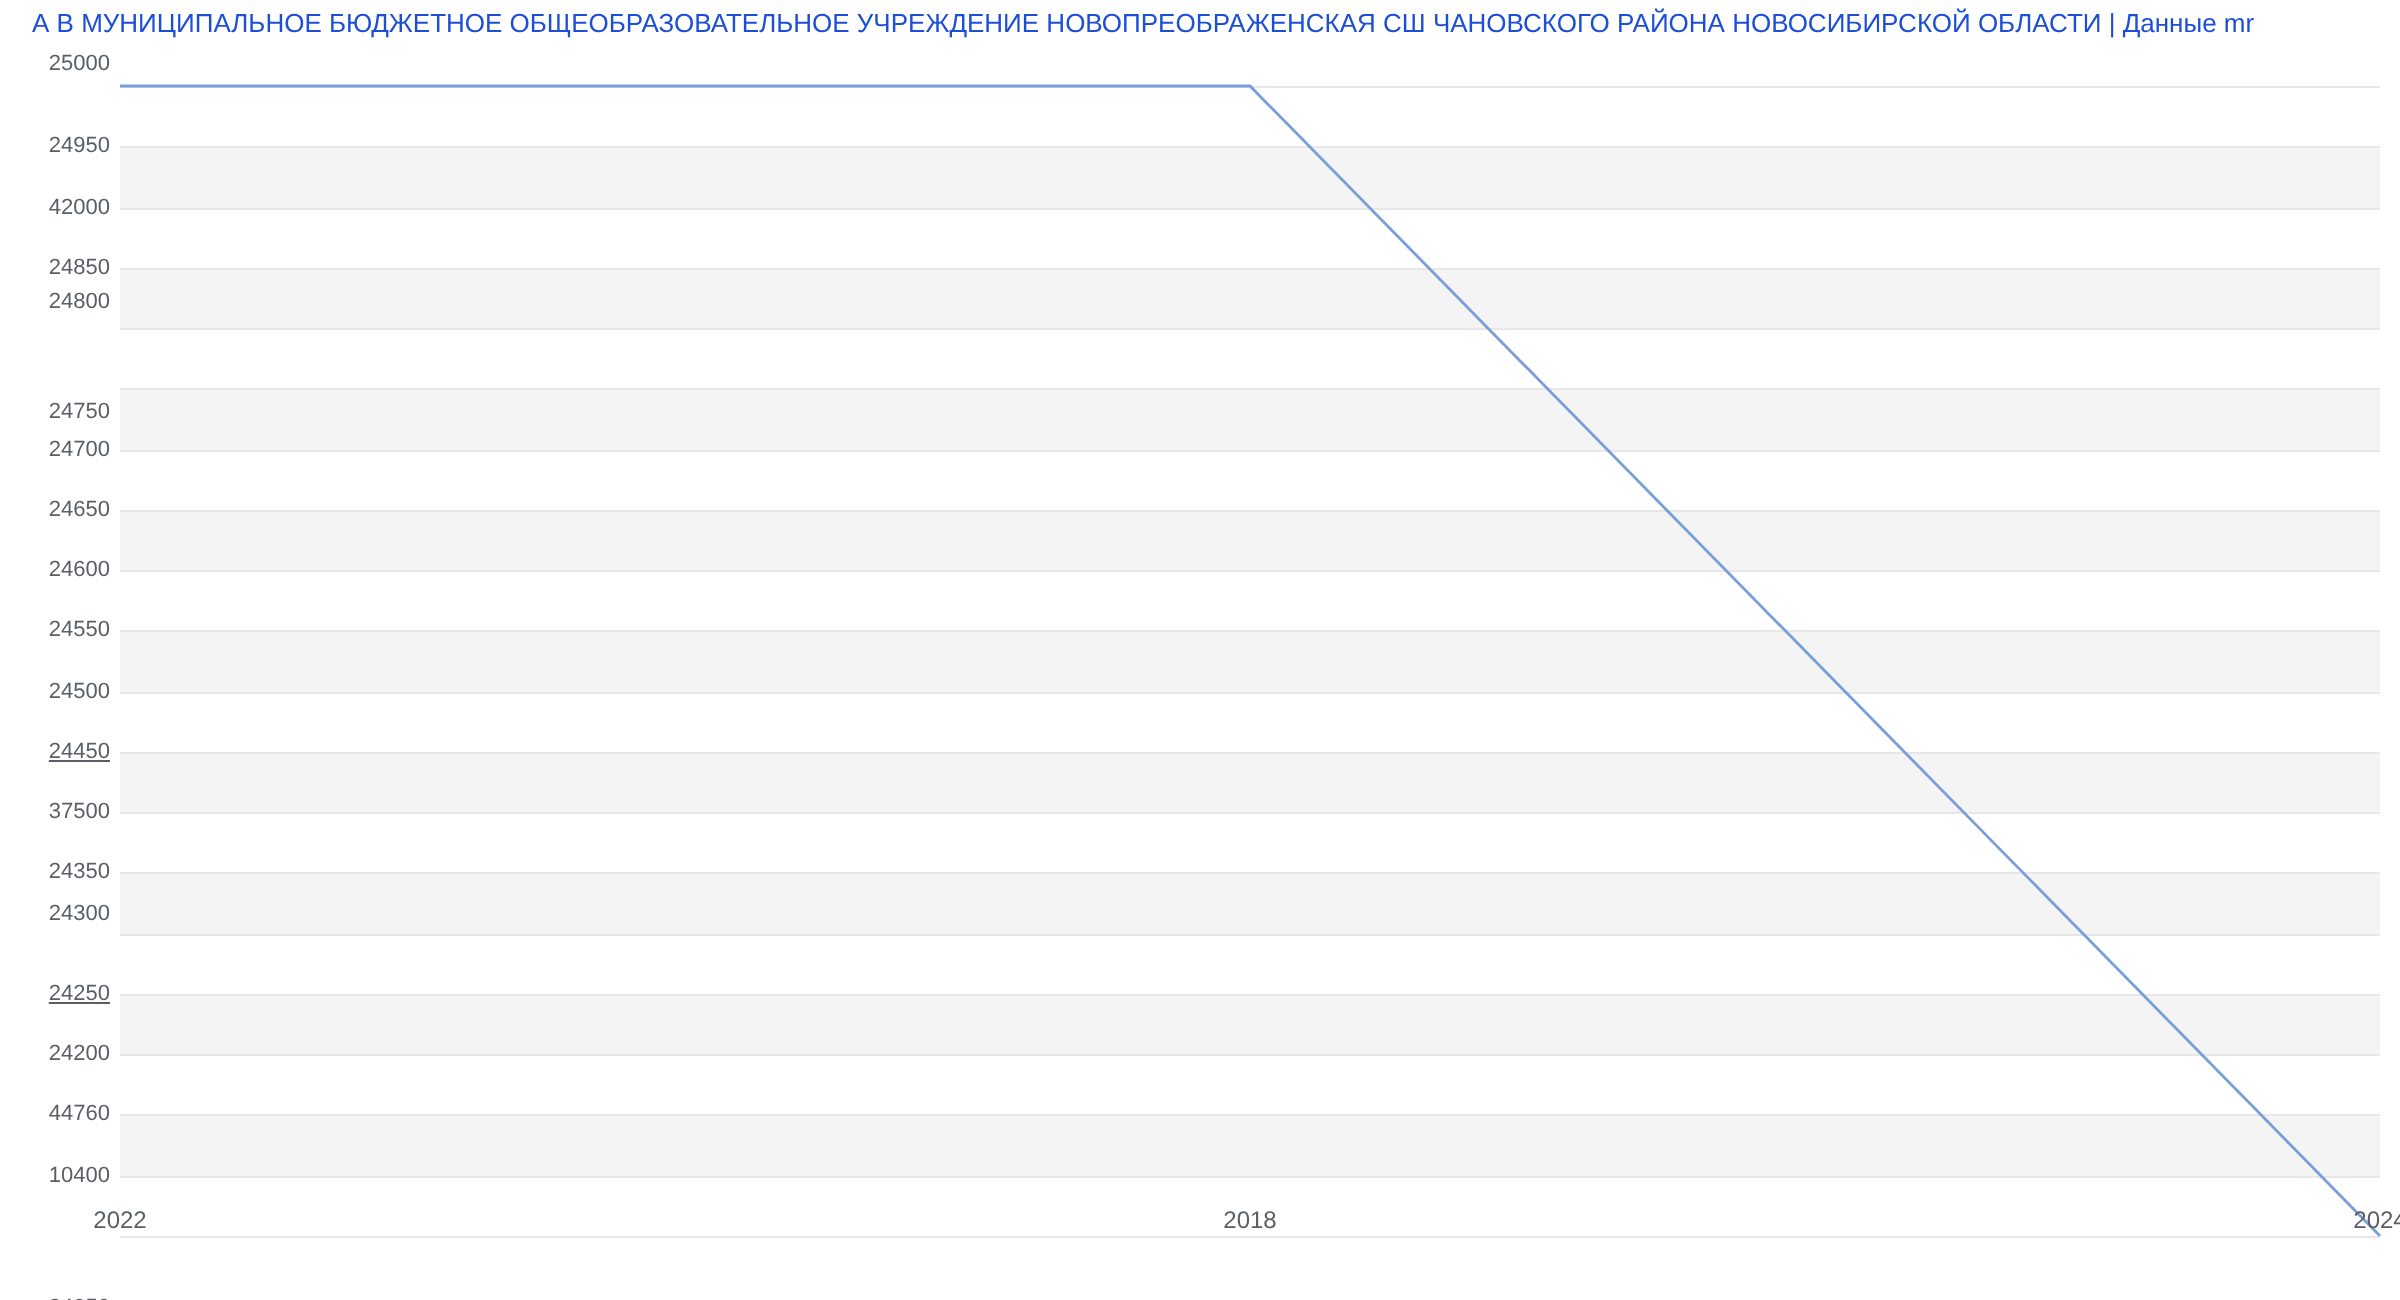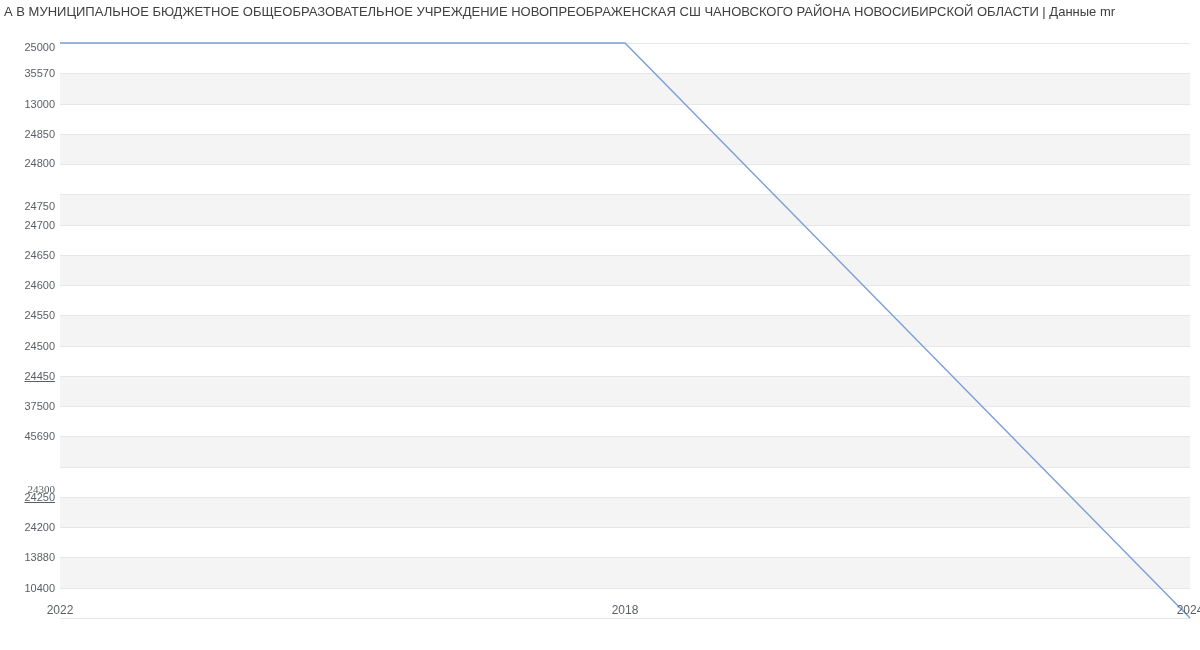--- a/index.html
+++ b/index.html
@@ -6,22 +6,22 @@
     margin: 0;
     padding: 0;
     width: 1200px;
     height: 650px;
     background: #ffffff;
     font-family: Arial, Helvetica, sans-serif;
     overflow: hidden;
   }
   .title {
     font-size: 13px;
-    color: #404040;
-    padding: 4px 0 0 4px;
+    color: #1d4ed8;
+    padding: 4px 0 0 16px;
     white-space: nowrap;
     text-align: left;
   }
   .chart-wrap {
     position: relative;
     width: 1200px;
     height: 630px;
   }
   .plot-area {
     position: absolute;
@@ -109,34 +109,34 @@
       <div class="gridline" style="top: 90.7895px;"></div>
       <div class="gridline" style="top: 60.5263px;"></div>
       <div class="gridline" style="top: 30.2632px;"></div>
       <div class="gridline" style="top: 0px;"></div>
       <svg class="line" viewBox="0 0 1130 575" preserveAspectRatio="none">
       <path id="series-path" d="M0 0 L565 0 L1130 575"></path>
     </svg>
   </div>
 <div class="ylab" style="top: 599px; margin-top: 36px;">24050</div>
     <div class="ylab" style="top: 568.737px;">10400</div>
-    <div class="ylab" style="top: 538.474px;">13880</div>
+    <div class="ylab" style="top: 538.474px;">44760</div>
     <div class="ylab" style="top: 508.211px;">24200</div>
     <div class="ylab" style="top: 477.947px; text-decoration: underline;">24250</div>
-    <div class="ylab" style="top: 470px; font-family: Liberation Serif, serif;">24300</div>
-    <div class="ylab" style="top: 417.421px;">45690</div>
+    <div class="ylab" style="top: 438px;">24300</div>
+    <div class="ylab" style="top: 417.421px;">24350</div>
     <div class="ylab" style="top: 387.158px;">37500</div>
     <div class="ylab" style="top: 356.895px; text-decoration: underline;">24450</div>
     <div class="ylab" style="top: 326.632px;">24500</div>
     <div class="ylab" style="top: 296.368px;">24550</div>
     <div class="ylab" style="top: 266.105px;">24600</div>
     <div class="ylab" style="top: 235.842px;">24650</div>
     <div class="ylab" style="top: 205.579px;">24700</div>
     <div class="ylab" style="top: 175.316px; margin-top: 12px;">24750</div>
-    <div class="ylab" style="top: 144px; text-align: right;">24800</div>
+    <div class="ylab" style="top: 132px; text-align: right;">24800</div>
     <div class="ylab" style="top: 114.789px;">24850</div>
-    <div class="ylab" style="top: 84.5263px;">13000</div>
-    <div class="ylab" style="top: 54.2632px;">35570</div>
-    <div class="ylab" style="top: 28px;">25000</div>
+    <div class="ylab" style="top: 84.5263px;">42000</div>
+    <div class="ylab" style="top: 54.2632px;">24950</div>
+    <div class="ylab" style="top: 13px;">25000</div>
     <div class="xlab" style="left: 60px;">2022</div>
     <div class="xlab" style="left: 625px;">2018</div>
     <div class="xlab" style="left: 1190px;">2024</div>
   </div>
 
 </body></html>

